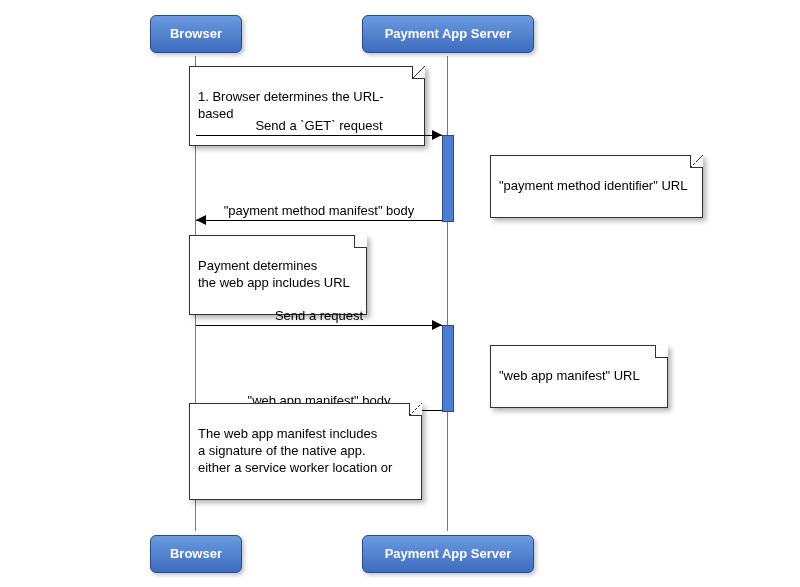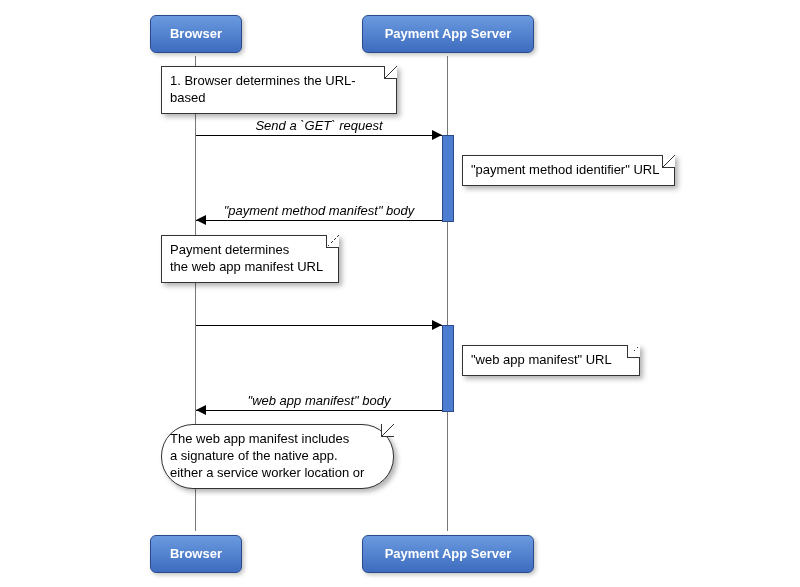--- a/index.html
+++ b/index.html
@@ -3,24 +3,24 @@
 <meta charset="utf-8">
 <style>
   html,body{margin:0;padding:0;background:#fff;font-family:Arial,Helvetica,sans-serif;font-size:13px;color:#000;}
   .canvas{position:relative;width:634px;height:587px;}
   .participant{position:absolute;height:36px;line-height:36px;text-align:center;color:#fff;font-weight:bold;
     background:linear-gradient(to bottom,#6b9ae0 0%,#3d6cbf 100%);border:1px solid #2a4a8b;border-radius:6px;
     box-shadow:2px 2px 4px rgba(0,0,0,0.25);}
   .lifeline{position:absolute;width:1px;background:#777;top:56px;bottom:56px;}
   .activation{position:absolute;width:10px;background:#4d7dd1;border:1px solid #2a4a8b;}
   .msg-line{position:absolute;height:0;border-top:1px solid #000;}
-  .msg-label{position:absolute;text-align:center;white-space:nowrap;font-style:italic;}
+  .msg-label{position:absolute;text-align:center;white-space:nowrap;}
   .arrow-r{position:absolute;width:0;height:0;border-top:5px solid transparent;border-bottom:5px solid transparent;border-left:10px solid #000;}
   .arrow-l{position:absolute;width:0;height:0;border-top:5px solid transparent;border-bottom:5px solid transparent;border-right:10px solid #000;}
-  .note{position:absolute;background:#fff;border:1px solid #333;padding:6px 8px;line-height:1.3;box-shadow:3px 3px 5px rgba(0,0,0,0.3);}
+  .note{position:absolute;background:#fff;border:1px solid #333;padding:22px 8px;line-height:1.3;box-shadow:3px 3px 5px rgba(0,0,0,0.3);margin-left:28px;}
   .note .fold{position:absolute;top:-1px;right:-1px;width:12px;height:12px;background:linear-gradient(135deg,#fff 0 50%,#333 50% 52%,#fff 52% 100%);border-left:1px solid #333;border-bottom:1px solid #333;}
 </style>
 </head>
 <body>
 
 <div class="canvas">
 
   <div class="participant" style="left:150px;top:15px;width:90px;">Browser</div>
   <div class="participant" style="left:362px;top:15px;width:170px;">Payment App Server</div>
 
@@ -44,36 +44,37 @@
     <div>"payment method identifier" URL</div>
   </div>
 
   <div class="msg-label" style="left:196px;top:203px;width:246px;">"payment method manifest" body</div>
   <div class="msg-line" style="left:196px;top:220px;width:246px;"></div>
   <div class="arrow-l" style="left:196px;top:215px;"></div>
 
   <div class="note" style="left:161px;top:235px;width:160px;">
     <div class="fold"></div>
     <div>Payment determines</div>
-    <div>the web app manifest URL</div>
+    <div>the web app includes URL</div>
   </div>
 
+  <div class="msg-label" style="left:196px;top:308px;width:246px;">Send a request</div>
   <div class="msg-line" style="left:196px;top:325px;width:246px;"></div>
   <div class="arrow-r" style="left:432px;top:320px;"></div>
 
   <div class="note" style="left:462px;top:345px;width:160px;">
     <div class="fold"></div>
     <div>"web app manifest" URL</div>
   </div>
 
   <div class="msg-label" style="left:196px;top:393px;width:246px;">"web app manifest" body</div>
   <div class="msg-line" style="left:196px;top:410px;width:246px;"></div>
   <div class="arrow-l" style="left:196px;top:405px;"></div>
 
-  <div class="note" style="left:161px;top:424px;width:215px;border-radius:32px;">
+  <div class="note" style="left:161px;top:403px;width:215px;">
     <div class="fold"></div>
     <div>The web app manifest includes</div>
     <div>a signature of the native app.</div>
     <div>either a service worker location or</div>
   </div>
 
   <div class="participant" style="left:150px;top:535px;width:90px;">Browser</div>
   <div class="participant" style="left:362px;top:535px;width:170px;">Payment App Server</div>
 
 </div>

